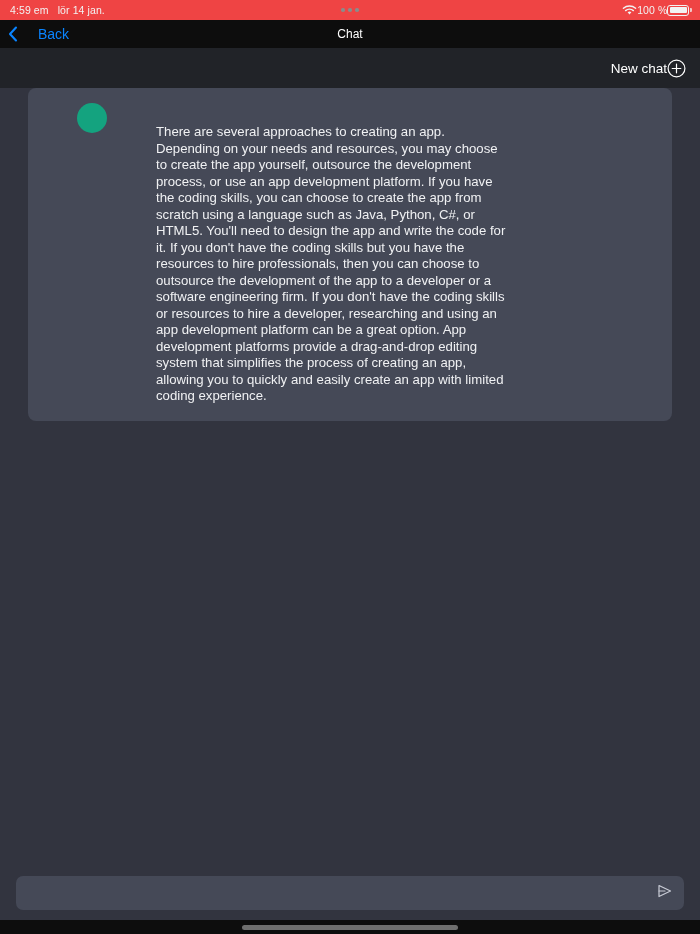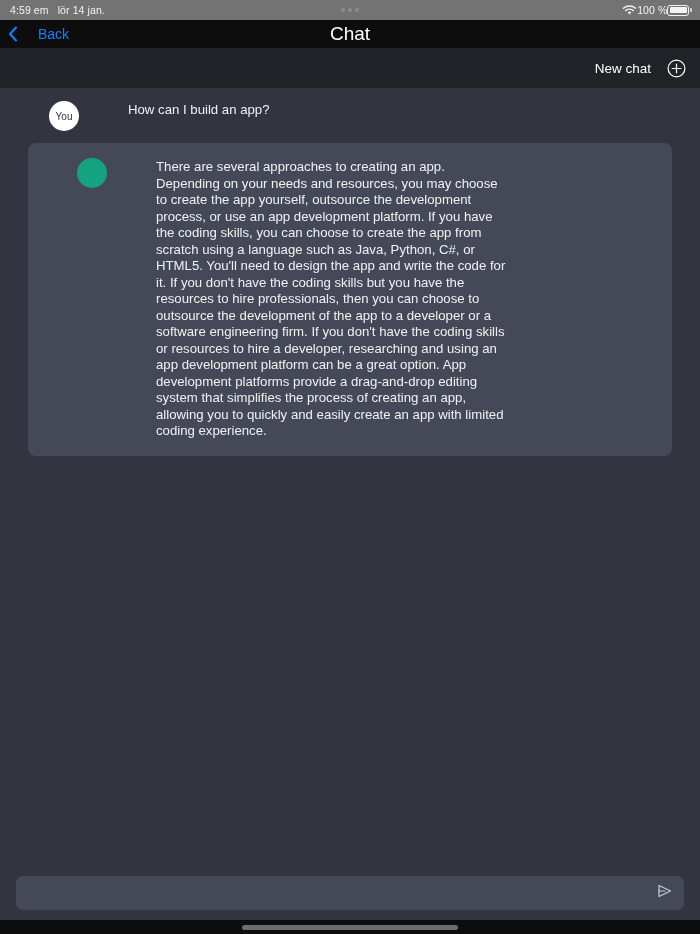--- a/index.html
+++ b/index.html
@@ -18,21 +18,21 @@
     overflow: hidden;
     background: #32343f;
   }
 
   
   .status-bar {
     position: absolute;
     top: 0; left: 0;
     width: 700px;
     height: 20px;
-    background: #737373;
+    background: #ef4444;
     display: flex;
     align-items: center;
     color: #f2f2f2;
     font-size: 10.5px;
     letter-spacing: 0.1px;
   }
   .status-left {
     display: flex;
     align-items: center;
     gap: 9px;
@@ -116,38 +116,38 @@
   .chevron-left { display: block; }
   .nav-title {
     position: absolute;
     left: 0; right: 0;
     top: 0;
     height: 28px;
     display: flex;
     align-items: center;
     justify-content: center;
     color: #ffffff;
-    font-size: 19px;
+    font-size: 12px;
   }
 
   
   .toolbar {
     position: absolute;
     top: 48px; left: 0;
     width: 700px;
     height: 40px;
     background: #212328;
     display: flex;
     align-items: center;
     justify-content: flex-end;
   }
   .new-chat-button {
     display: flex;
     align-items: center;
-    gap: 16px;
+    gap: 0;
     margin-right: 14px;
     color: #ffffff;
     font-size: 13.5px;
     cursor: pointer;
   }
   .plus-circle { display: block; }
 
   
   .chat-scroll {
     position: absolute;
@@ -199,20 +199,21 @@
     flex: 1;
     color: #f0f1f3;
     font-size: 13.2px;
     line-height: 16.5px;
     padding-right: 30px;
     padding-top: 2px;
     white-space: pre-wrap;
   }
   .row-assistant .msg-text {
     padding-right: 160px;
+    margin-top: 20px;
   }
 
   
   .composer {
     position: absolute;
     left: 0;
     top: 866px;
     width: 700px;
     height: 54px;
     background: #32343f;
@@ -325,26 +326,20 @@
         <svg class="plus-circle" width="19" height="19" viewBox="0 0 19 19">
           <circle cx="9.5" cy="9.5" r="8.4" stroke="#ffffff" stroke-width="1.2" fill="none"></circle>
           <path d="M9.5 5.2 V13.8 M5.2 9.5 H13.8" stroke="#ffffff" stroke-width="1.2" stroke-linecap="round"></path>
         </svg>
       </span>
     </div>
   </div>
 
   <div class="chat-scroll">
 
-    <div class="message-row row-user">
-      <div class="avatar-slot">
-        <div class="avatar avatar-user">You</div>
-      </div>
-      <div class="msg-text">How can I build an app?</div>
-    </div>
 
     <div class="message-row row-assistant">
       <div class="avatar-slot">
         <div class="avatar avatar-assistant"></div>
       </div>
       <div class="msg-text">There are several approaches to creating an app. Depending on your needs and resources, you may choose to create the app yourself, outsource the development process, or use an app development platform. If you have the coding skills, you can choose to create the app from scratch using a language such as Java, Python, C#, or HTML5. You'll need to design the app and write the code for it. If you don't have the coding skills but you have the resources to hire professionals, then you can choose to outsource the development of the app to a developer or a software engineering firm. If you don't have the coding skills or resources to hire a developer, researching and using an app development platform can be a great option. App development platforms provide a drag-and-drop editing system that simplifies the process of creating an app, allowing you to quickly and easily create an app with limited coding experience.</div>
     </div>
 
   </div>
 

